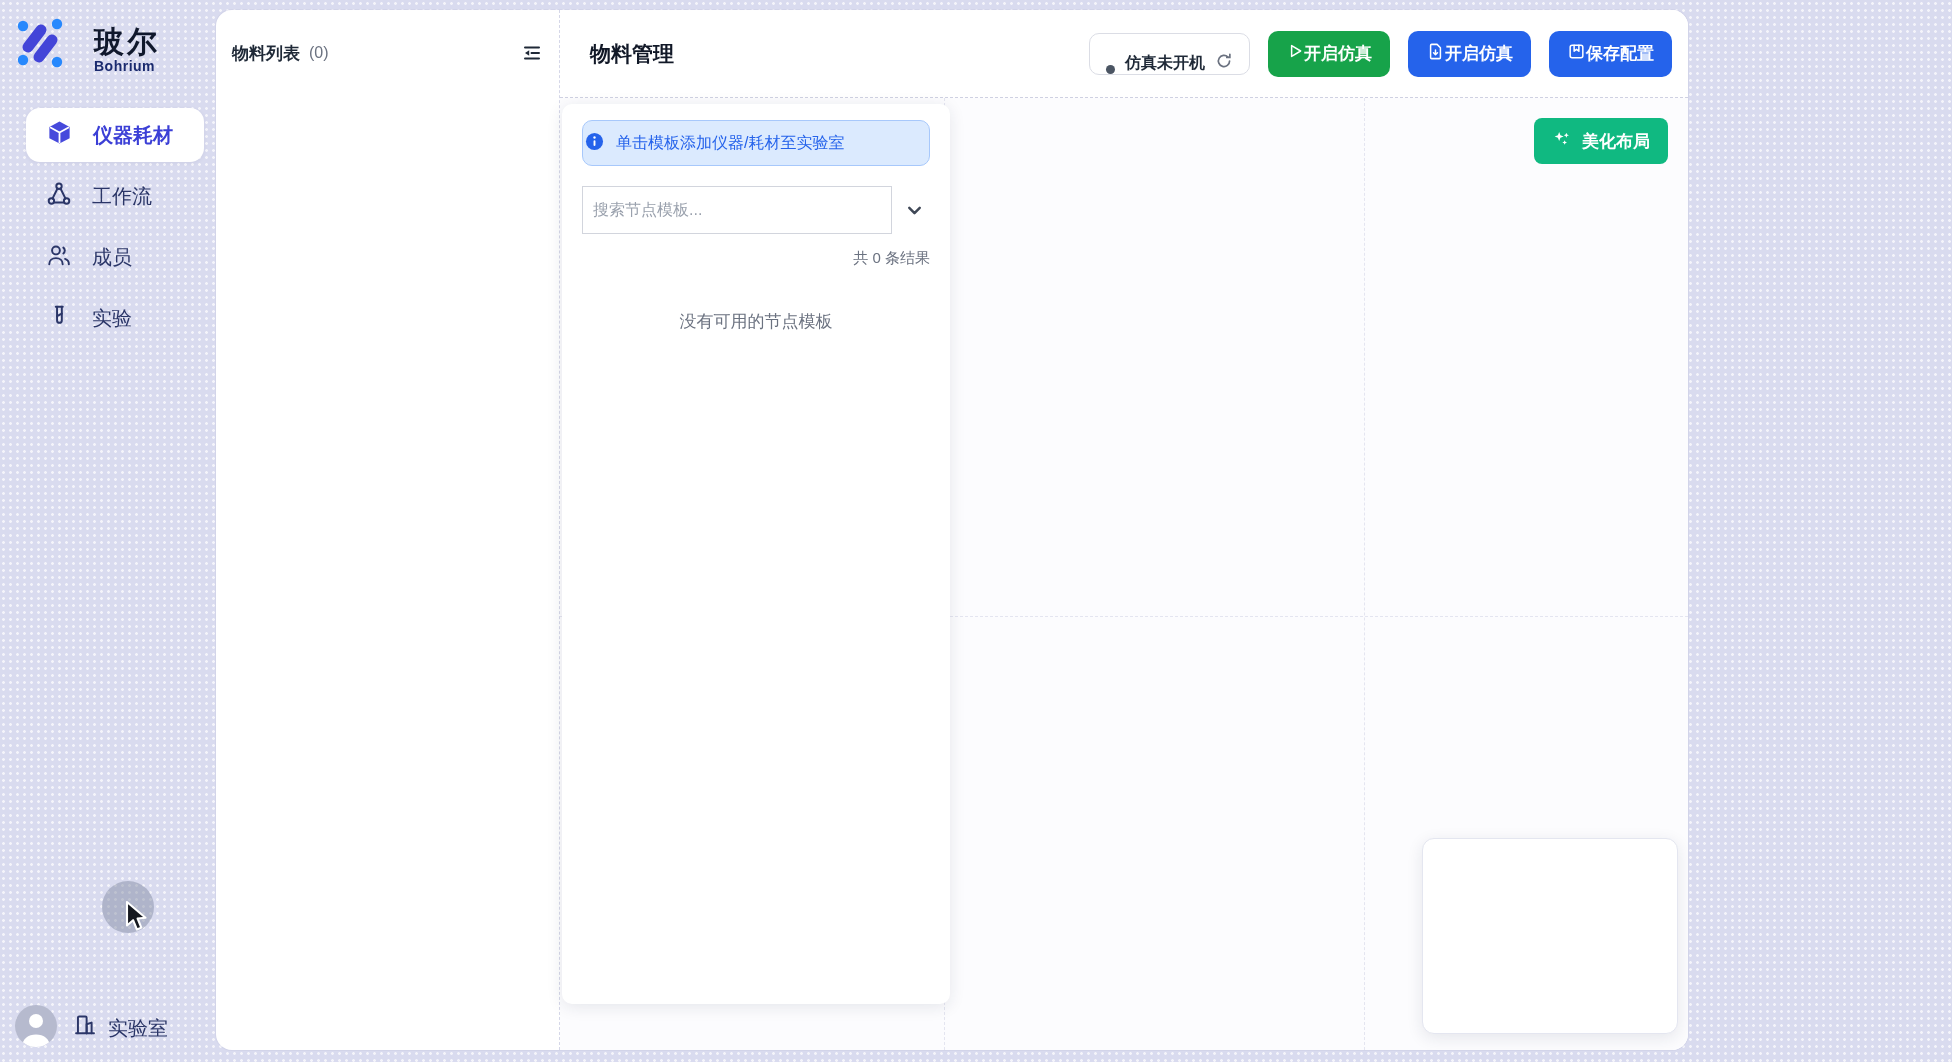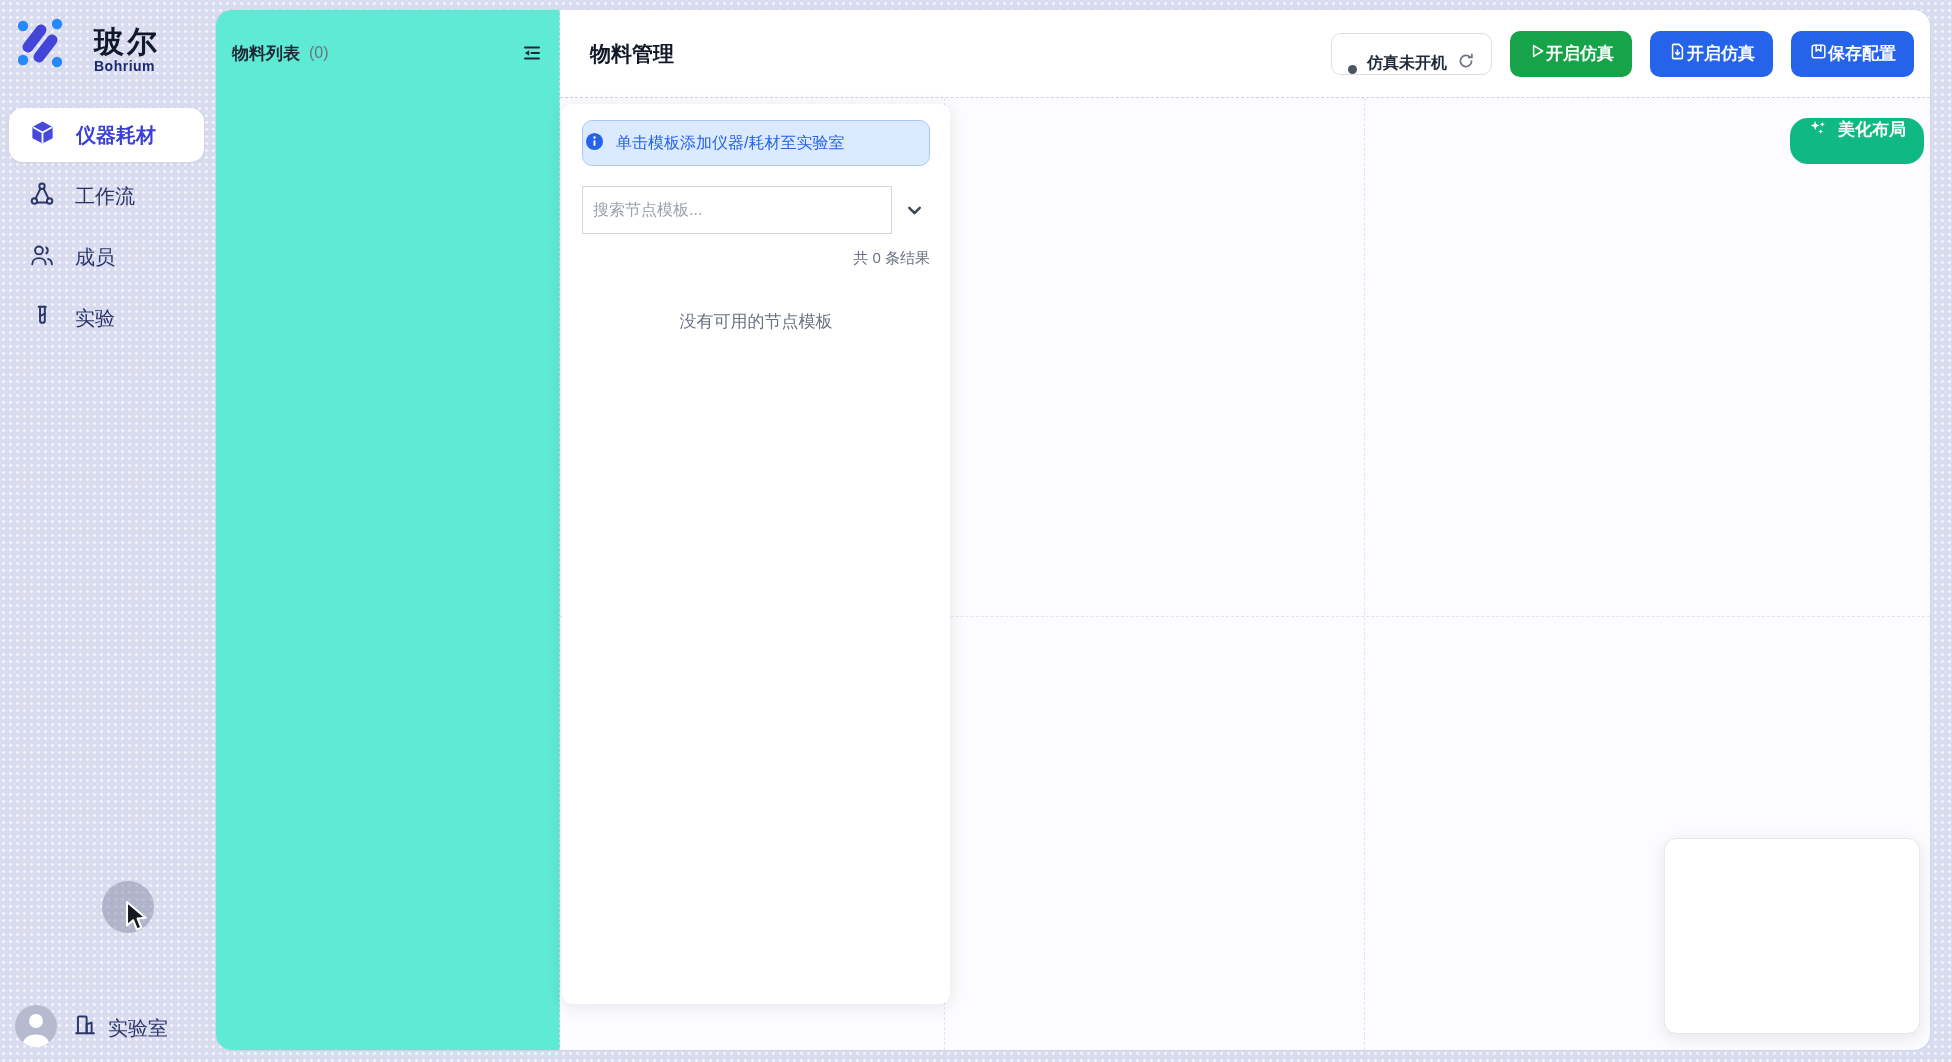--- a/index.html
+++ b/index.html
@@ -13,32 +13,32 @@
     -webkit-font-smoothing:antialiased;
   }
 
   
   .sidebar { position:absolute; left:0; top:0; width:213px; height:100%; }
   .logo-row { display:flex; align-items:flex-end; gap:29px; padding:16px 0 0 15px; }
   .brand-zh { font-size:30px; font-weight:700; color:#10182c; letter-spacing:3px; line-height:1.1; }
   .brand-en { font-size:14px; font-weight:700; color:#1a2a6e; letter-spacing:.5px; }
   .nav { margin-top:34px; padding:0 9px; display:flex; flex-direction:column; gap:7px; }
   .nav-item { display:flex; align-items:center; gap:20px; height:54px; padding-left:20px;
-              border-radius:14px; font-size:20px; color:#2b3668; }
+              border-radius:14px; font-size:20px; color:#2b3668;margin-left:17px; }
   .nav-item svg { flex:0 0 auto; }
   .nav-item.active { background:#fff; color:#3b3fd6; font-weight:700;
                      box-shadow:0 1px 4px rgba(30,30,90,.07); }
   .sidebar-footer { position:absolute; left:15px; bottom:15px; display:flex; align-items:center; gap:15px; }
   .avatar { width:42px; height:42px; border-radius:50%; background:#b6bace; overflow:hidden;
             display:flex; align-items:flex-end; justify-content:center; }
   .footer-lab { display:flex; align-items:flex-end; gap:10px; color:#2b3668; font-size:20px; }
 
   
-  .card { position:absolute; left:216px; top:10px; width:1714px; height:1040px;
-          background:#5eead4; border-radius:16px; overflow:hidden; display:flex;
+  .card { position:absolute; left:216px; top:10px; width:1472px; height:1040px;
+          background:#ffffff; border-radius:16px; overflow:hidden; display:flex;
           box-shadow:0 0 0 1px rgba(185,188,215,.22); }
 
   .list-panel { width:344px; flex:0 0 344px; border-right:1px dashed #d5d7e8;
                 padding:30px 14px 0 16px; position:relative; }
   .list-panel-header { display:flex; align-items:center; }
   .list-title { font-size:17px; font-weight:700; color:#1f2937; }
   .list-count { margin-left:9px; font-size:16px; color:#6b7280; }
   .collapse-btn { margin-left:auto; width:26px; height:26px; display:flex; align-items:center;
                   justify-content:center; cursor:pointer; }
 
@@ -67,23 +67,23 @@
             background:#dbeafe; border:1px solid #a7c8fb; border-radius:10px;
             color:#2563eb; font-size:16px; }
   .search-row { margin-top:20px; display:flex; align-items:center; }
   .search-input { width:310px; height:48px; border:1px solid #d2d5dd; border-radius:0;
                   padding:0 10px; font-size:16px; color:#111827; background:#fff; outline:none; }
   .search-input::placeholder { color:#9aa1ad; }
   .chevron-btn { margin-left:13px; display:flex; align-items:center; cursor:pointer; }
   .result-count { margin-top:15px; text-align:right; font-size:15px; color:#6b7280; }
   .empty-message { margin-top:42px; text-align:center; font-size:17px; color:#6b7280; }
 
-  .beautify-btn { position:absolute; top:20px; right:6px; height:46px; display:flex;
-                  gap:10px; padding:0 18px; background:#10b981;
-                  border:none; border-radius:18px; color:#fff; font-size:17px; font-weight:600; cursor:pointer; }
+  .beautify-btn { position:absolute; top:20px; right:20px; height:46px; display:flex;
+                  align-items:center; gap:10px; padding:0 18px; background:#10b981;
+                  border:none; border-radius:8px; color:#fff; font-size:17px; font-weight:600; cursor:pointer; }
 
   .minimap { position:absolute; right:10px; bottom:16px; width:256px; height:196px;
              background:#fff; border:1px solid #e4e6f0; border-radius:12px;
              box-shadow:0 4px 16px rgba(30,35,70,.10); }
 
   
   .click-circle { position:absolute; left:102px; top:881px; width:52px; height:52px;
                   border-radius:50%; background:rgba(124,134,158,.45); pointer-events:none; }
   .cursor { position:absolute; left:124px; top:900px; pointer-events:none; }
 </style>

